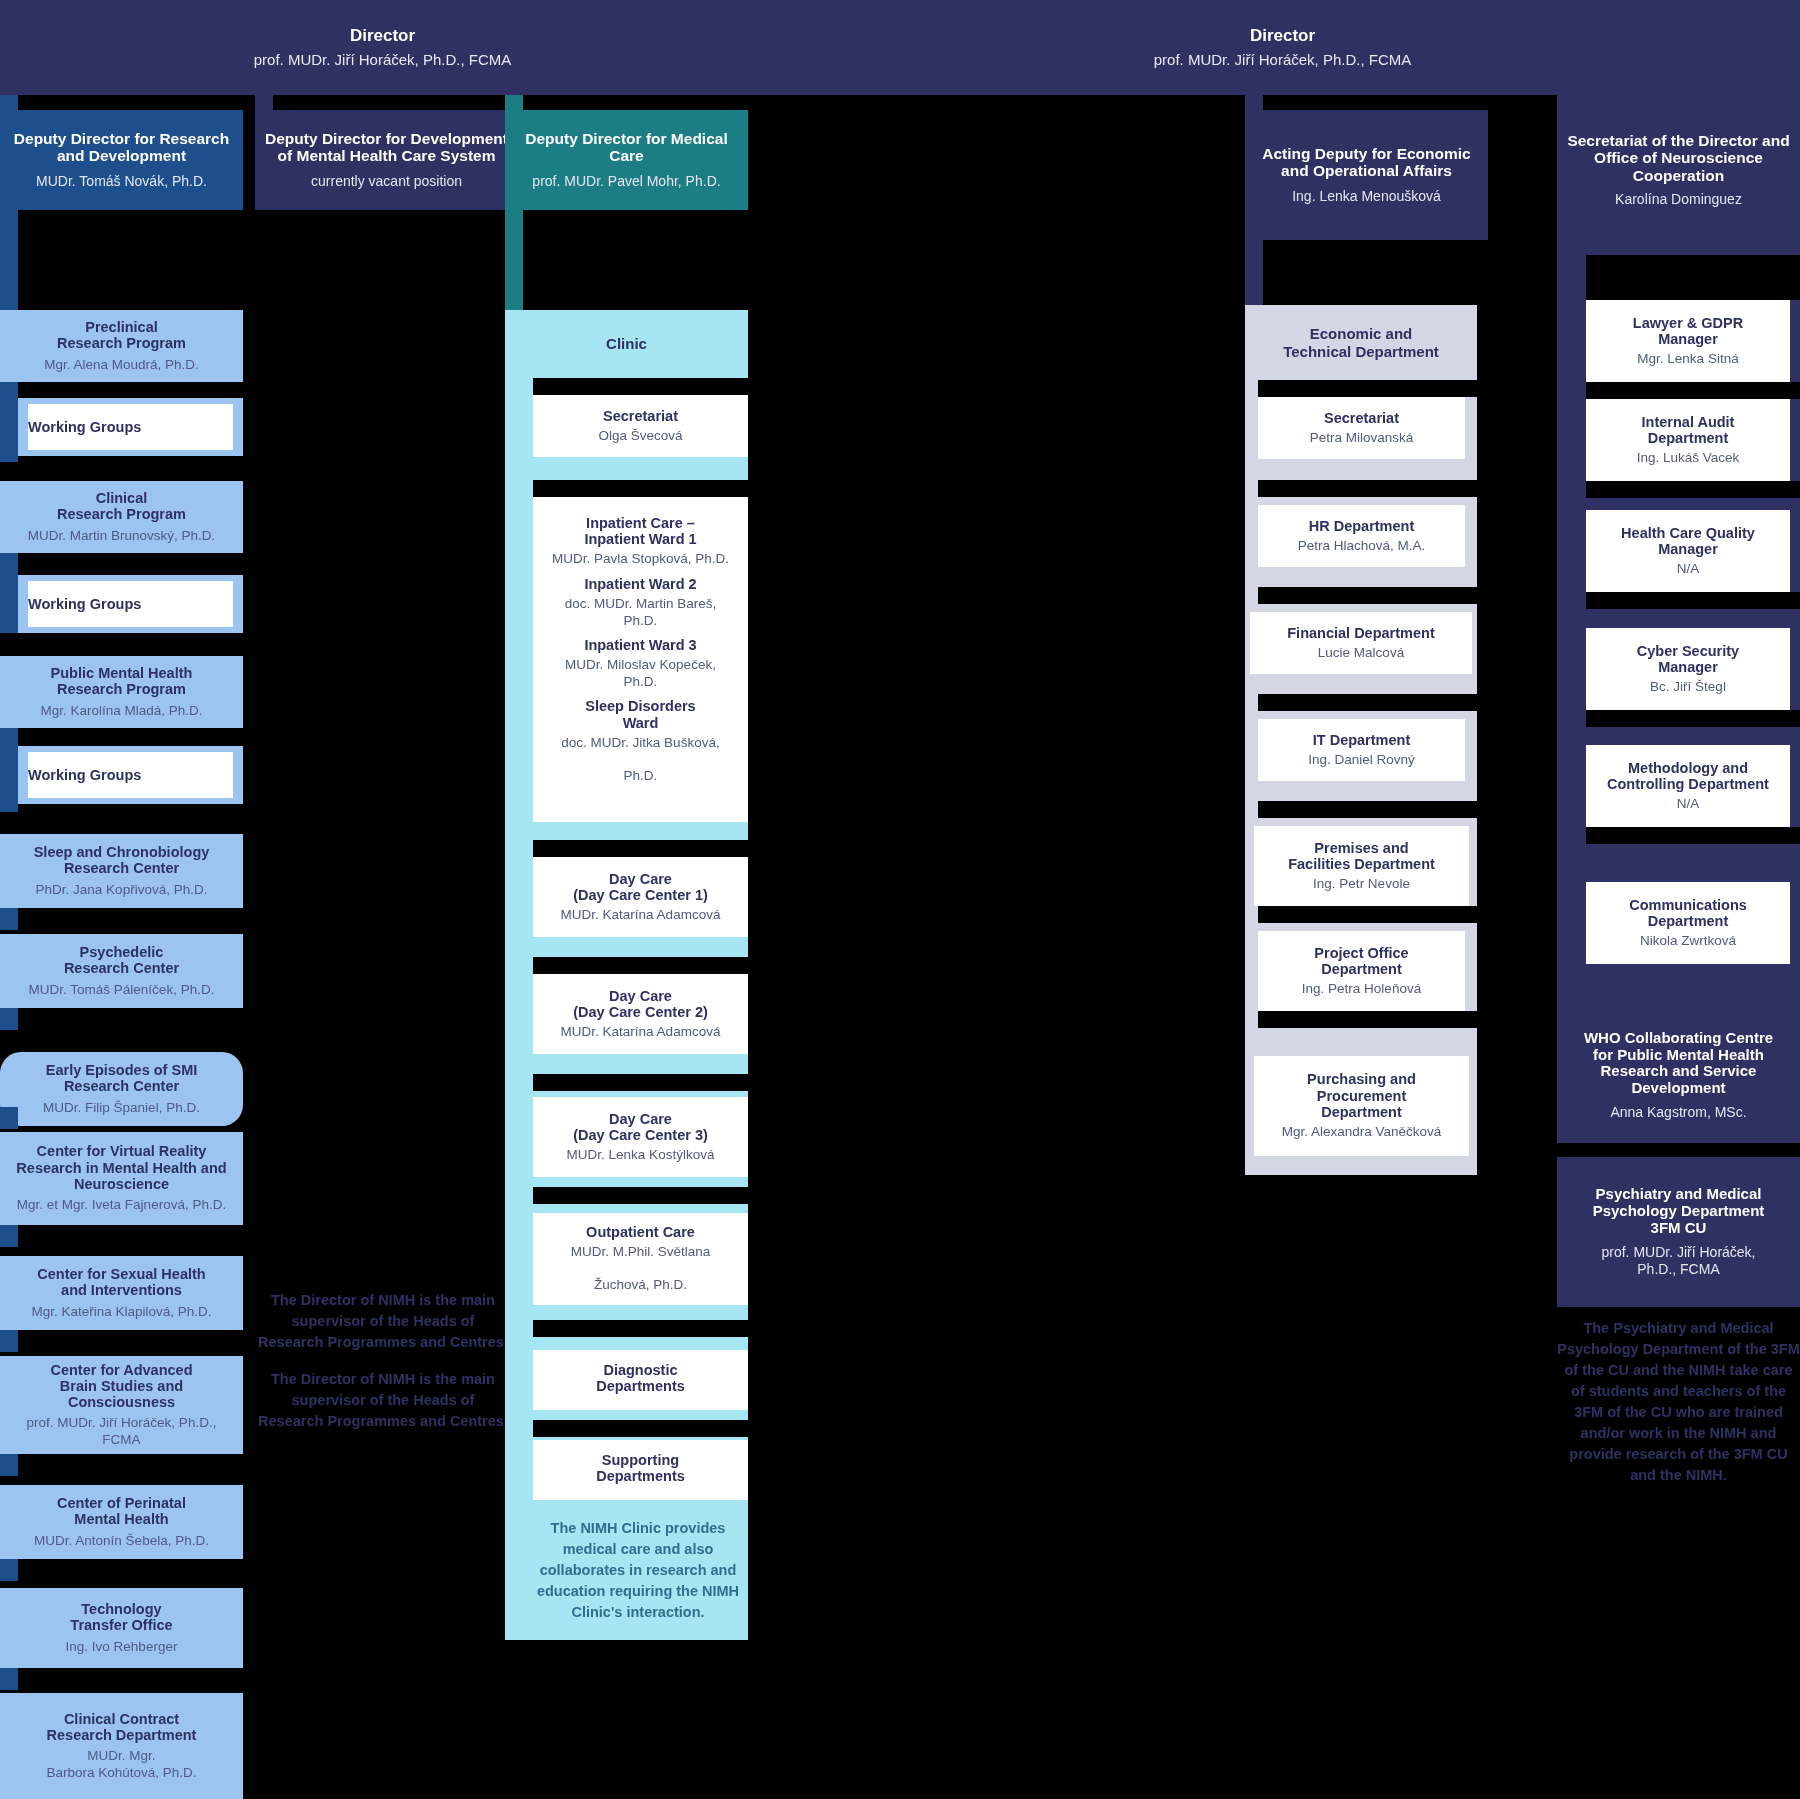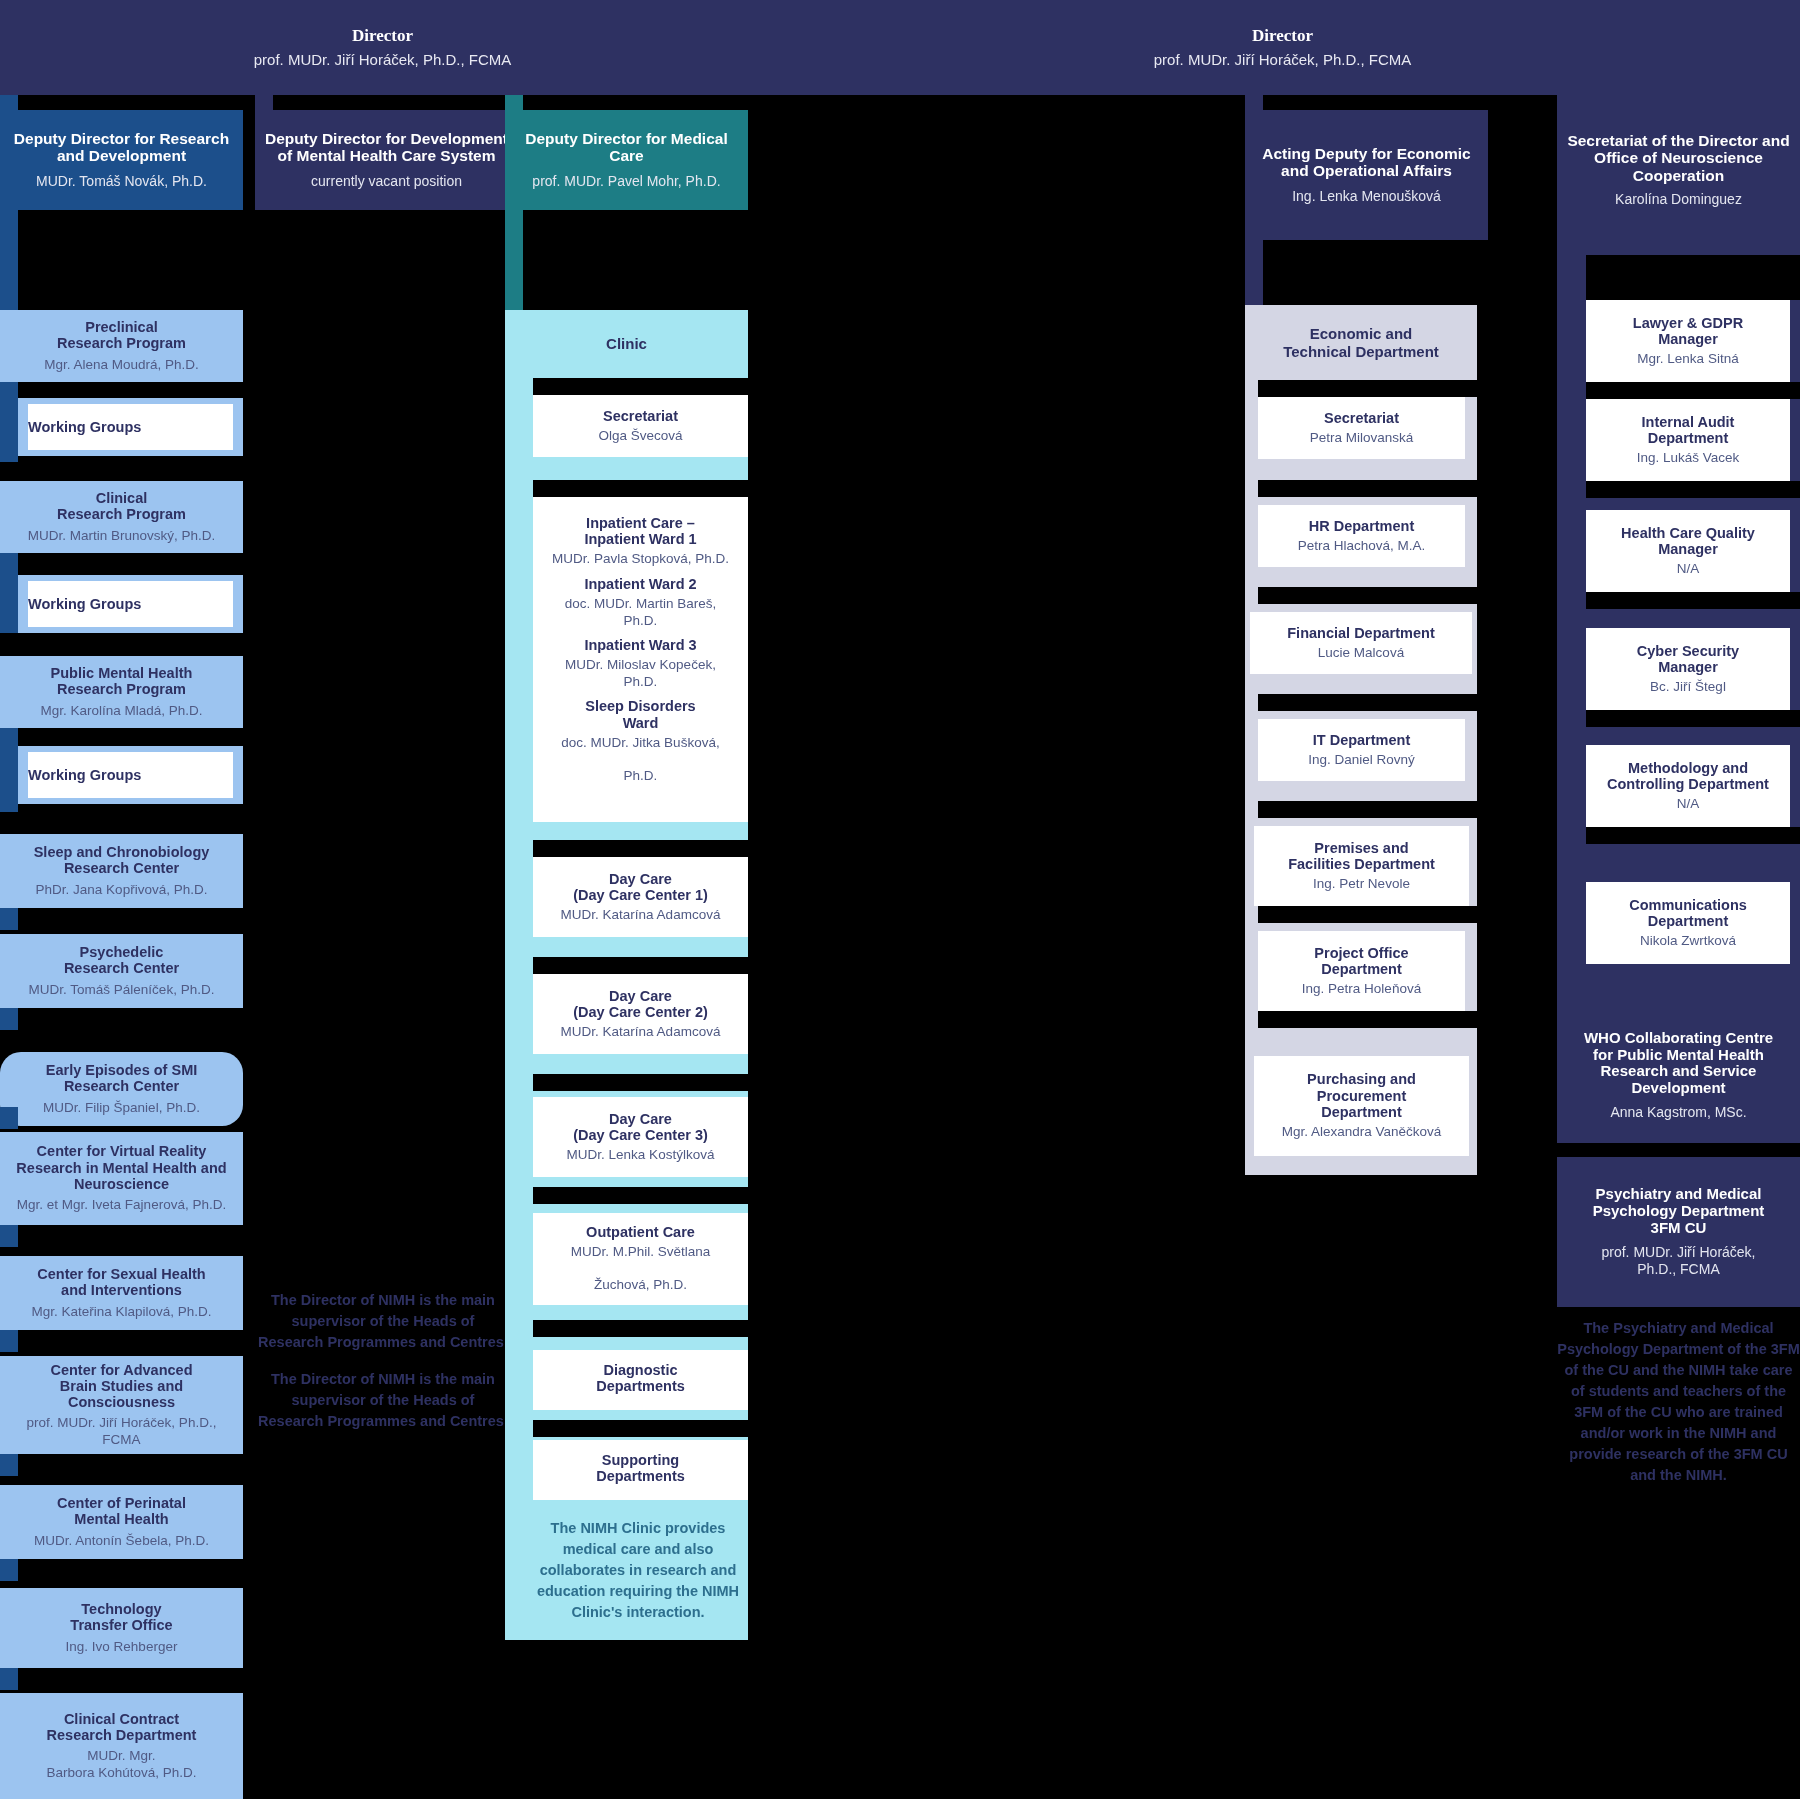--- a/index.html
+++ b/index.html
@@ -22,21 +22,21 @@
          align-items: center; justify-content: center; text-align: center; }
   .ttl  { font-weight: bold; line-height: 1.12; }
   .sub  { font-weight: normal; line-height: 1.22; }
 
   
   .director-band {
     position: absolute; top: 0; background: #2e3162;
     display: flex; flex-direction: column; align-items: center;
     justify-content: center; color: #ffffff;
   }
-  .director-band .ttl { font-size: 17px; margin-bottom: 6px; font-family: Liberation Serif, serif; }
+  .director-band .ttl { font-size: 17px; margin-bottom: 6px; }
   .director-band .sub { font-size: 15px; color: #e8e9f2; }
 
   
   .deputy { color: #ffffff; padding: 10px 8px; }
   .deputy .ttl { font-size: 15.5px; margin-bottom: 8px; }
   .deputy .sub { font-size: 14px; color: #e4e6f0; }
   .dep-blue   { background: #1c4f8b; }
   .dep-navy   { background: #2e3162; }
   .dep-teal   { background: #1d7d85; }
 

